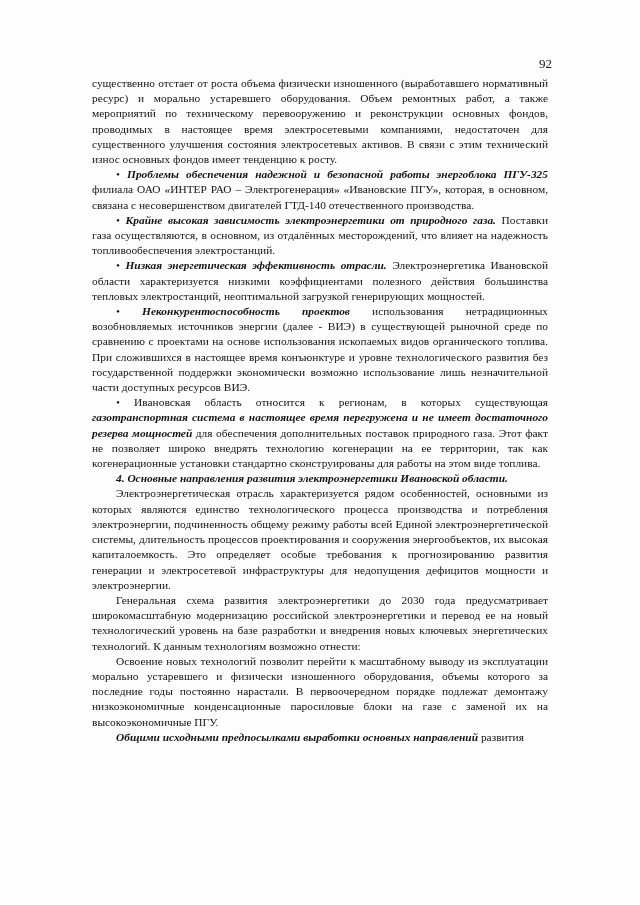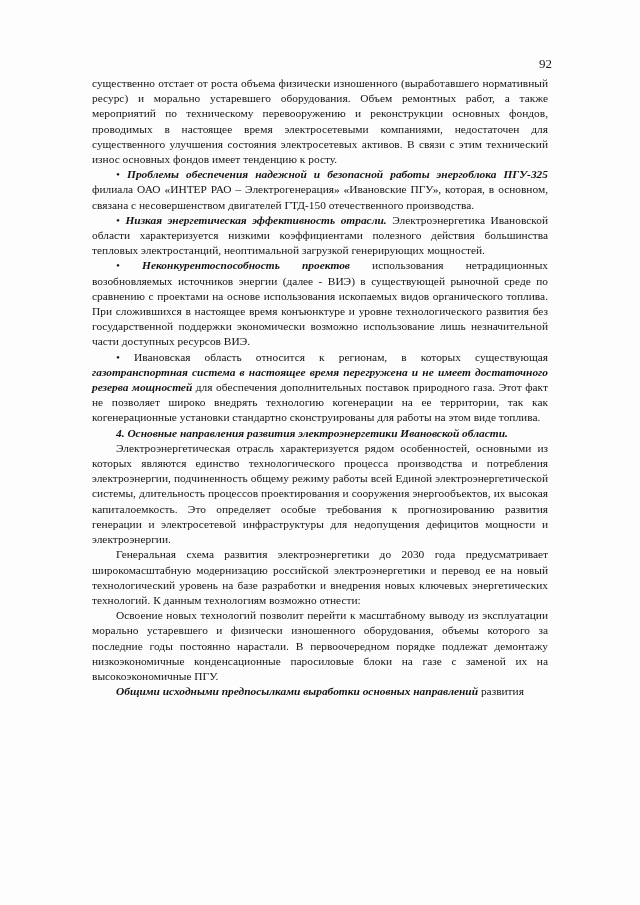--- a/index.html
+++ b/index.html
@@ -58,21 +58,22 @@
 </style>
 </head>
 <body>
 
 <div class="page">
 
   <div class="page-number">92</div>
 
   <div class="content">
       <p class="noindent"><span>существенно отстает от роста объема физически изношенного (выработавшего нормативный ресурс) и морально устаревшего оборудования. Объем ремонтных работ, а также мероприятий по техническому перевооружению и реконструкции основных фондов, проводимых в настоящее время электросетевыми компаниями, недостаточен для существенного улучшения состояния электросетевых активов. В связи с этим технический износ основных фондов имеет тенденцию к росту.</span></p>
-      <p class="bullet"><span class="bul">• </span><span class="bi">Проблемы обеспечения надежной и безопасной работы энергоблока ПГУ-325 </span><span>филиала ОАО «ИНТЕР РАО – Электрогенерация» «Ивановские ПГУ», которая, в основном, связана с несовершенством двигателей ГТД-150 отечественного производства.</span></p>
+      <p class="bullet"><span class="bul">• </span><span class="bi">Проблемы обеспечения надежной и безопасной работы энергоблока ПГУ-325 </span><span>филиала ОАО «ИНТЕР РАО – Электрогенерация» «Ивановские ПГУ», которая, в основном, связана с несовершенством двигателей ГТД-140 отечественного производства.</span></p>
+      <p class="bullet"><span class="bul">• </span><span class="bi">Крайне высокая зависимость электроэнергетики от природного газа. </span><span>Поставки газа осуществляются, в основном, из отдалённых месторождений, что влияет на надежность топливообеспечения электростанций.</span></p>
       <p class="bullet"><span class="bul">• </span><span class="bi">Низкая энергетическая эффективность отрасли. </span><span>Электроэнергетика Ивановской области характеризуется низкими коэффициентами полезного действия большинства тепловых электростанций, неоптимальной загрузкой генерирующих мощностей.</span></p>
       <p class="bullet"><span class="bul">• </span><span class="bi">Неконкурентоспособность проектов </span><span>использования нетрадиционных возобновляемых источников энергии (далее - ВИЭ) в существующей рыночной среде по сравнению с проектами на основе использования ископаемых видов органического топлива. При сложившихся в настоящее время конъюнктуре и уровне технологического развития без государственной поддержки экономически возможно использование лишь незначительной части доступных ресурсов ВИЭ.</span></p>
       <p class="bullet"><span class="bul">• </span><span>Ивановская область относится к регионам, в которых существующая </span><span class="bi">газотранспортная система в настоящее время перегружена и не имеет достаточного резерва мощностей </span><span>для обеспечения дополнительных поставок природного газа. Этот факт не позволяет широко внедрять технологию когенерации на ее территории, так как когенерационные установки стандартно сконструированы для работы на этом виде топлива.</span></p>
       <p class="heading"><span class="bi">4. Основные направления развития электроэнергетики Ивановской области.</span></p>
       <p><span>Электроэнергетическая отрасль характеризуется рядом особенностей, основными из которых являются единство технологического процесса производства и потребления электроэнергии, подчиненность общему режиму работы всей Единой электроэнергетической системы, длительность процессов проектирования и сооружения энергообъектов, их высокая капиталоемкость. Это определяет особые требования к прогнозированию развития генерации и электросетевой инфраструктуры для недопущения дефицитов мощности и электроэнергии.</span></p>
       <p><span>Генеральная схема развития электроэнергетики до 2030 года предусматривает широкомасштабную модернизацию российской электроэнергетики и перевод ее на новый технологический уровень на базе разработки и внедрения новых ключевых энергетических технологий. К данным технологиям возможно отнести:</span></p>
       <p><span>Освоение новых технологий позволит перейти к масштабному выводу из эксплуатации морально устаревшего и физически изношенного оборудования, объемы которого за последние годы постоянно нарастали. В первоочередном порядке подлежат демонтажу низкоэкономичные конденсационные паросиловые блоки на газе с заменой их на высокоэкономичные ПГУ.</span></p>
       <p><span class="bi">Общими исходными предпосылками выработки основных направлений </span><span>развития</span></p>
     </div>
 

